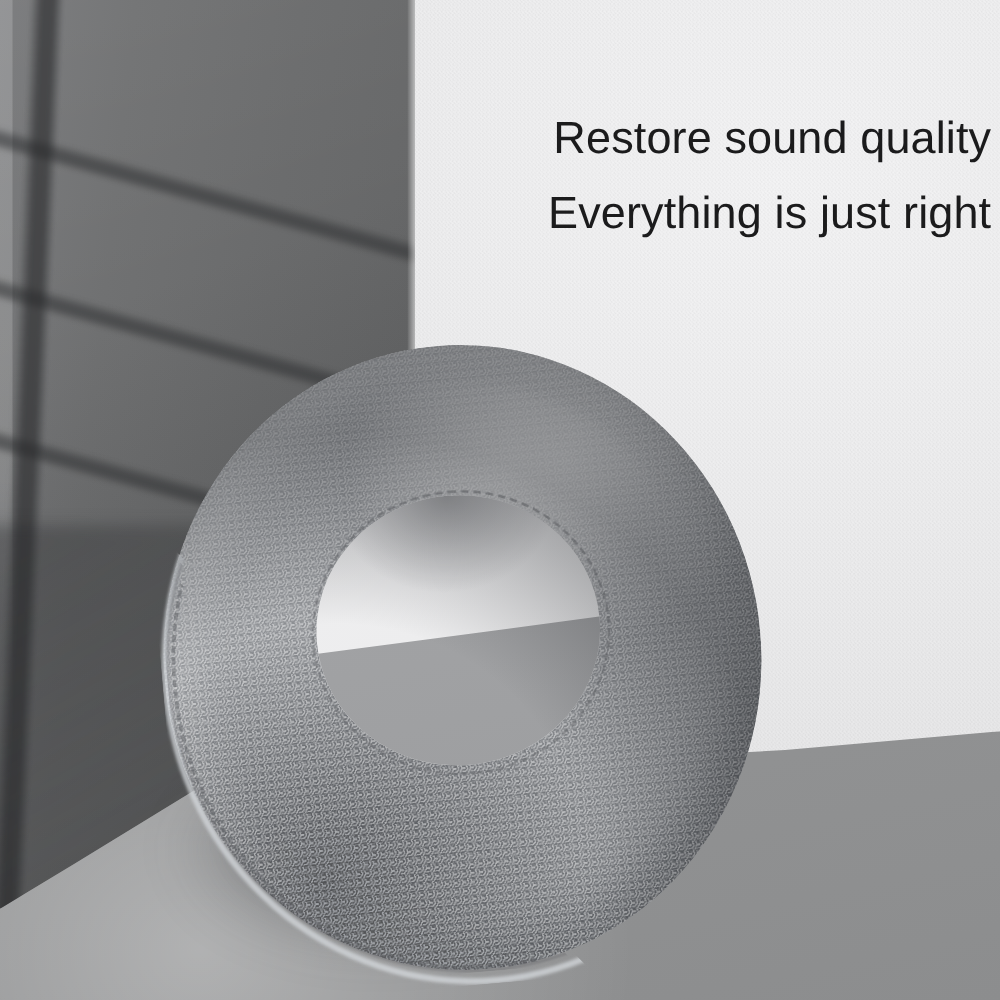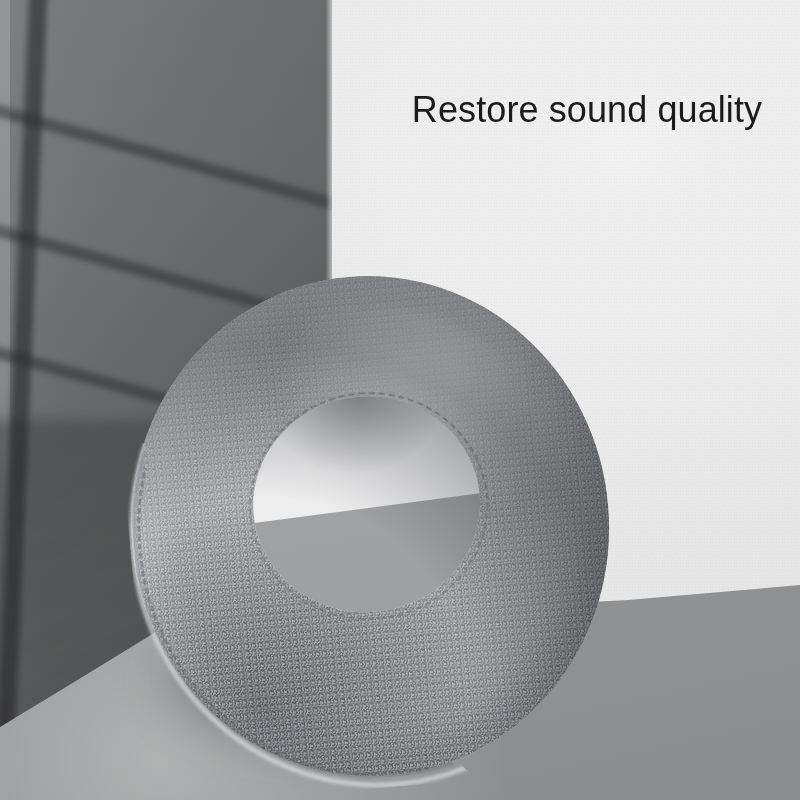--- a/index.html
+++ b/index.html
@@ -124,21 +124,21 @@
 
   
   .headline {
     position: absolute;
     left: 381px; top: 80px;
     width: 412px;
     color: #1b1b1c;
     font-size: 36px;
     line-height: 60px;
     letter-spacing: .1px;
-    text-align: center;
+    text-align: right;
     white-space: nowrap;
   }
 
   
   .pad-wrap {
     position: absolute;
     left: 131px; top: 276px;
     width: 478px; height: 500px;
     transform: rotate(-5deg);
   }
@@ -328,20 +328,21 @@
     <div class="shadow-bar-h h1"></div>
     <div class="shadow-bar-h h2"></div>
     <div class="shadow-bar-h h3"></div>
     <div class="shadow-bar-v"></div>
     <div class="dark-cast"></div>
   </div>
   <div class="corner-edge"></div>
 
   <div class="headline">
     <div>Restore sound quality</div>
+    <div>Everything is just right</div>
   </div>
 
   <div class="pad-contact-shadow"></div>
   <div class="pad-ao"></div>
 
   <div class="pad-wrap">
     <div class="torus">
       <div class="grain"></div>
     </div>
 

